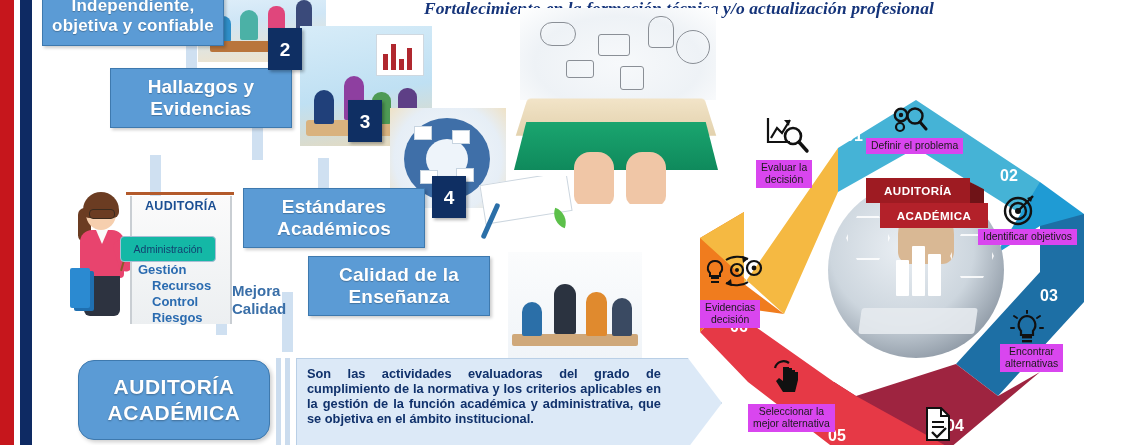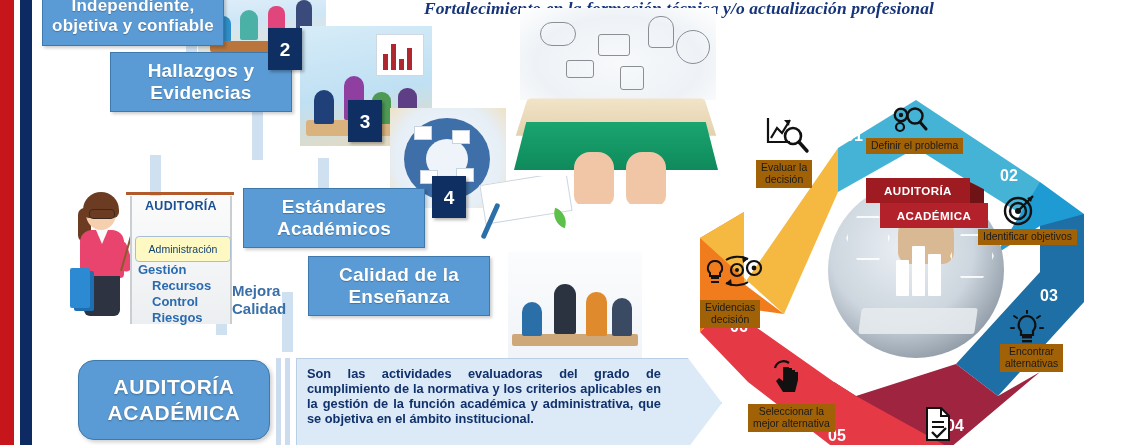--- a/index.html
+++ b/index.html
@@ -31,21 +31,21 @@
   .stepbox{
     position:absolute;background:#5b9bd5;border:1px solid #3e79ae;
     color:#ffffff;text-align:center;
     font-weight:700;letter-spacing:.2px;
     box-shadow:2px 2px 3px rgba(0,0,0,.20);
     display:flex;align-items:center;justify-content:center;
     font-family:"Liberation Sans", sans-serif;
   }
   .stepbox span{display:block;line-height:1.18;text-shadow:0 1px 1px rgba(0,0,0,.25);}
   .sb1{left:42px; top:-14px; width:180px;height:58px;font-size:17px;}
-  .sb2{left:110px;top:52px;  width:180px;height:58px;font-size:19px;}
+  .sb2{left:110px;top:68px;  width:180px;height:58px;font-size:19px;}
   .sb3{left:178px;top:120px; width:180px;height:58px;font-size:19px;}
   .sb4{left:243px;top:188px; width:180px;height:58px;font-size:19px;}
   .sb5{left:308px;top:256px; width:180px;height:58px;font-size:19px;}
 
   
   .rail{position:absolute;background:#cfe0f1;}
   .r1{left:186px;top:22px;width:11px;height:70px;}
   .r2{left:252px;top:90px;width:11px;height:70px;}
   .r3{left:318px;top:158px;width:11px;height:70px;}
   .r4{left:150px;top:155px;width:11px;height:110px;}
@@ -117,22 +117,22 @@
   .wb{
     position:absolute;left:130px;top:196px;width:98px;height:128px;
     background:linear-gradient(180deg,#fbfbfb,#eceff1);border-left:2px solid #c9ced3;border-right:2px solid #c9ced3;
   }
   .wb-top-rule{position:absolute;left:126px;top:192px;width:108px;height:3px;background:#b35a2b;}
   .wb-title{
     position:absolute;left:136px;top:200px;width:90px;text-align:center;
     font:700 12.5px/1 "Liberation Sans", sans-serif;color:#1b4f93;letter-spacing:.3px;
   }
   .wb-chip{
-    position:absolute;left:135px;top:236px;width:94px;height:24px;border:1px solid #a9bed4;border-radius:4px;
-    background:#fef9c3;display:flex;align-items:center;justify-content:center;
+    position:absolute;left:120px;top:236px;width:94px;height:24px;border:1px solid #a9bed4;border-radius:4px;
+    background:#14b8a6;display:flex;align-items:center;justify-content:center;
     font:400 10.5px/1 "Liberation Sans", sans-serif;color:#12406f;
   }
   .wb-lines{position:absolute;left:138px;top:262px;width:96px;font:700 13px/1.22 "Liberation Sans", sans-serif;color:#2a6bb0;}
   .wb-lines b{display:block;font-weight:700;}
   .wb-lines b.ind{padding-left:14px;}
   .mejora{
     position:absolute;left:232px;top:282px;width:96px;
     font:700 15px/1.22 "Liberation Sans", sans-serif;color:#3a6fa8;text-align:left;
   }
   .teacher{position:absolute;left:72px;top:196px;width:62px;height:136px;}
@@ -177,21 +177,21 @@
     background:radial-gradient(circle at 42% 38%,#e9eef3 0%,#cdd6de 48%,#8e99a5 78%,#5f6a75 100%);
     overflow:hidden;
   }
   .hubphoto .bar{position:absolute;bottom:62px;width:13px;background:#ffffff;border-radius:1px;}
   .hubphoto .hx{position:absolute;border:2px solid rgba(255,255,255,.85);width:40px;height:40px;
     clip-path:polygon(25% 0,75% 0,100% 50%,75% 100%,25% 100%,0 50%);}
   .hubphoto .kb{position:absolute;left:32px;bottom:24px;width:116px;height:26px;background:rgba(230,234,238,.9);border-radius:3px;transform:skewX(-8deg);}
   .hubphoto .hand{position:absolute;left:70px;top:26px;width:56px;height:56px;background:#d9b894;border-radius:26px 26px 12px 12px;}
 
   .lbl{
-    position:absolute;background:#a16207;color:#1a1a1a;
+    position:absolute;background:#d946ef;color:#1a1a1a;
     font:400 10.4px/1.16 "Liberation Sans", sans-serif;
     padding:2px 5px;text-align:center;white-space:pre-line;
   }
   .num{
     position:absolute;color:#ffffff;font:700 16px/1 "Liberation Sans", sans-serif;
   }
   .ico{position:absolute;width:40px;height:34px;}
 
   .redribbon{
     position:absolute;left:866px;top:178px;width:122px;height:50px;

